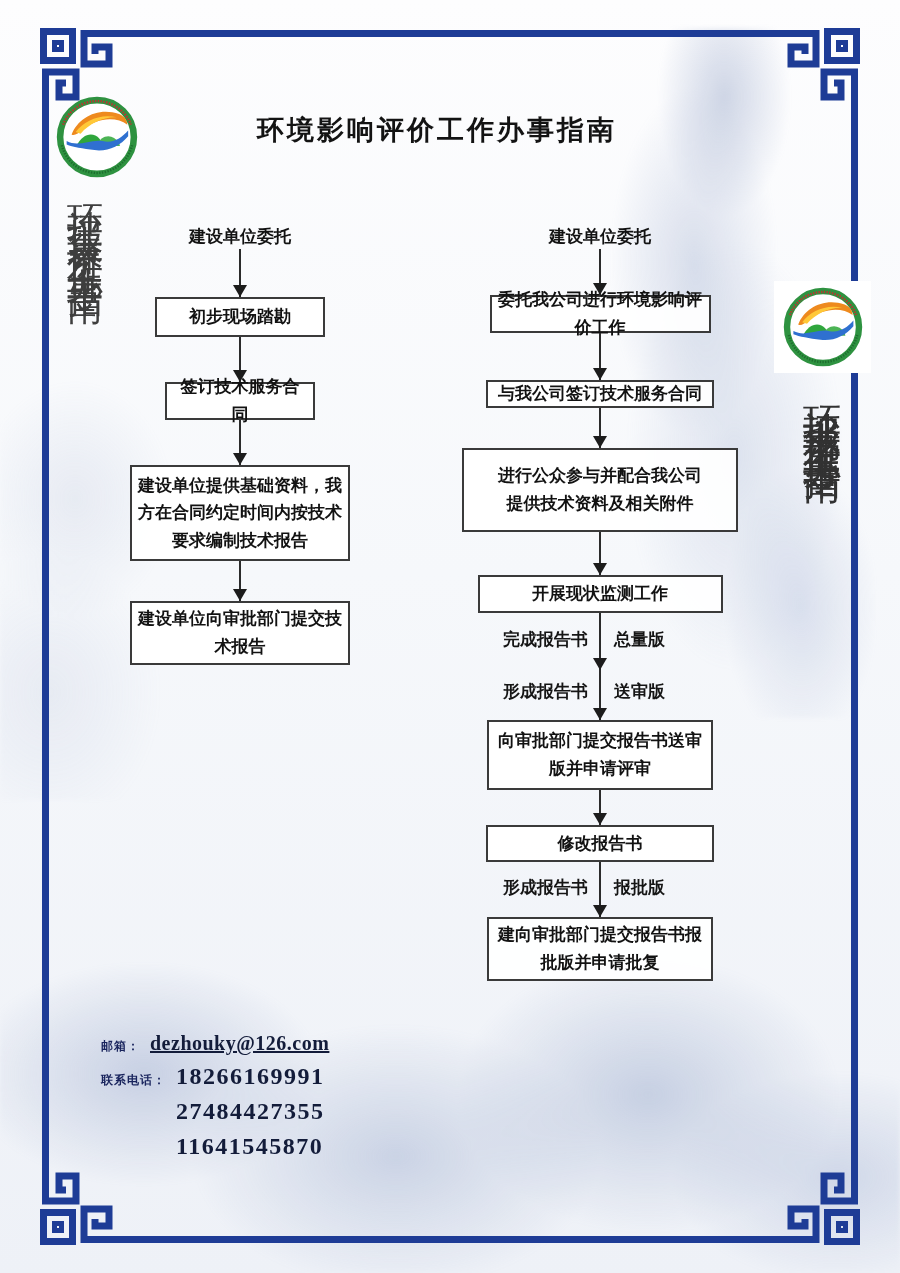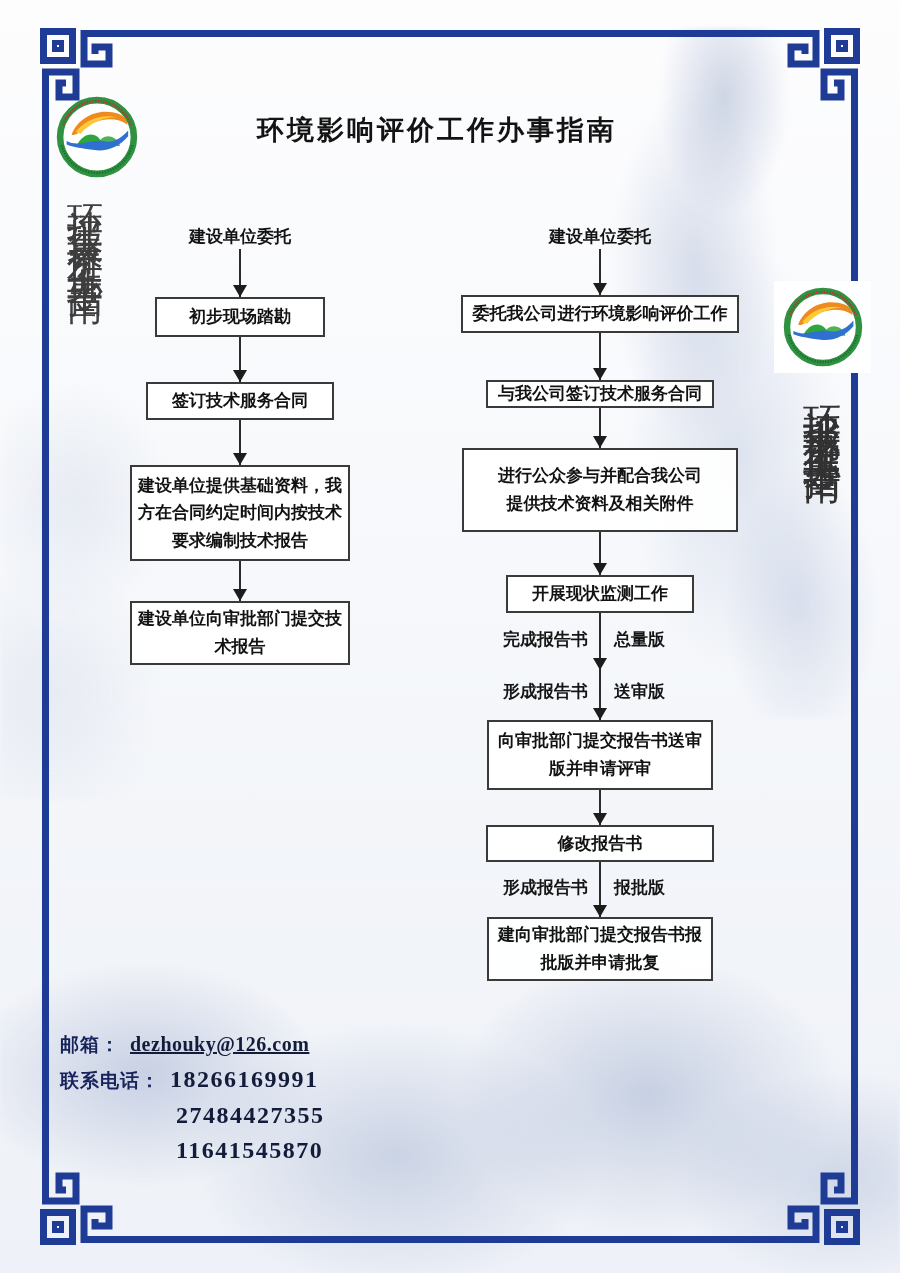--- a/index.html
+++ b/index.html
@@ -71,21 +71,21 @@
   .lblrow{position:relative;width:100%;flex:none;}
   .lblrow .aline{position:absolute;left:50%;top:0;bottom:0;transform:translateX(-50%);}
   .lbl{position:absolute;top:50%;transform:translateY(-50%);font-weight:700;font-size:17px;
     white-space:nowrap;color:#151515;}
   .lbl-left{right:calc(50% + 12px);}
   .lbl-right{left:calc(50% + 14px);}
 
   
   .contact{position:absolute;left:60px;top:1032px;z-index:3;color:#18235c;}
   .c-row{display:flex;align-items:baseline;margin-bottom:8px;}
-  .c-label{font-weight:700;font-size:19px;letter-spacing:1px;}
+  .c-label{font-weight:700;font-size:12px;letter-spacing:1px;margin-left:41px;}
   .c-email{font-weight:700;font-size:20px;text-decoration:underline;color:#131c3a;
     margin-left:10px;letter-spacing:.5px;cursor:pointer;}
   .c-phone{font-weight:700;font-size:24px;color:#131c3a;margin-left:10px;letter-spacing:1.5px;}
   .c-indent{margin-left:116px;}
 </style>
 </head>
 <body>
 
 <div class="page">
 
@@ -149,41 +149,41 @@
   <div class="main-title">环境影响评价工作办事指南</div>
 
   <div class="vtitle vtitle-left">环评报告表评价工作办事指南</div>
   <div class="vtitle vtitle-right">环评报告书评价工作办事指南</div>
 
   <div class="flow flow-left">
     <div class="fstart">建设单位委托</div>
     <div class="arrow" style="height:48px"></div>
     <div class="fbox" style="width:170px;height:40px">初步现场踏勘</div>
     <div class="arrow" style="height:45px"></div>
-    <div class="fbox" style="width:188px;height:38px">签订技术服务合同</div>
+    <div class="fbox" style="width:150px;height:38px">签订技术服务合同</div>
     <div class="arrow" style="height:45px"></div>
     <div class="fbox" style="width:220px;height:96px">建设单位提供基础资料，我
 方在合同约定时间内按技术
 要求编制技术报告</div>
     <div class="arrow" style="height:40px"></div>
     <div class="fbox" style="width:220px;height:64px">建设单位向审批部门提交技
 术报告</div>
   </div>
 
   <div class="flow flow-right">
     <div class="fstart">建设单位委托</div>
     <div class="arrow" style="height:46px"></div>
-    <div class="fbox" style="width:278px;height:38px">委托我公司进行环境影响评价工作</div>
+    <div class="fbox" style="width:221px;height:38px">委托我公司进行环境影响评价工作</div>
     <div class="arrow" style="height:47px"></div>
     <div class="fbox" style="width:228px;height:28px">与我公司签订技术服务合同</div>
     <div class="arrow" style="height:40px"></div>
     <div class="fbox" style="width:276px;height:84px">进行公众参与并配合我公司
 提供技术资料及相关附件</div>
     <div class="arrow" style="height:43px"></div>
-    <div class="fbox" style="width:188px;height:38px">开展现状监测工作</div>
+    <div class="fbox" style="width:245px;height:38px">开展现状监测工作</div>
     <div class="aline" style="height:12px"></div>
     <div class="lblrow" style="height:28px">
       <span class="lbl lbl-left">完成报告书</span>
       <span class="aline"></span>
       <span class="lbl lbl-right">总量版</span>
     </div>
     <div class="arrow" style="height:17px"></div>
     <div class="aline" style="height:8px"></div>
     <div class="lblrow" style="height:26px">
       <span class="lbl lbl-left">形成报告书</span>

